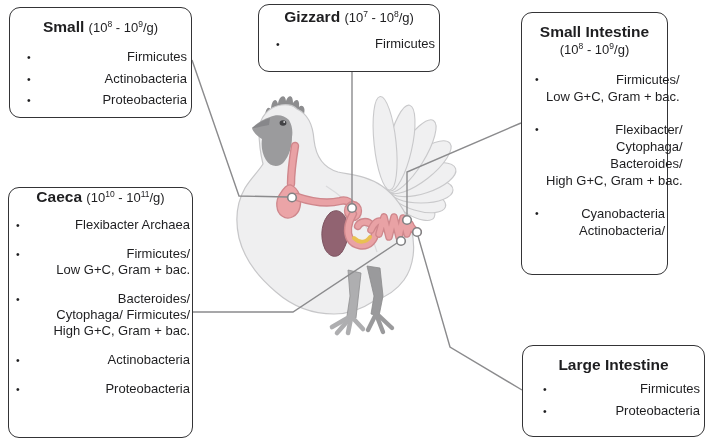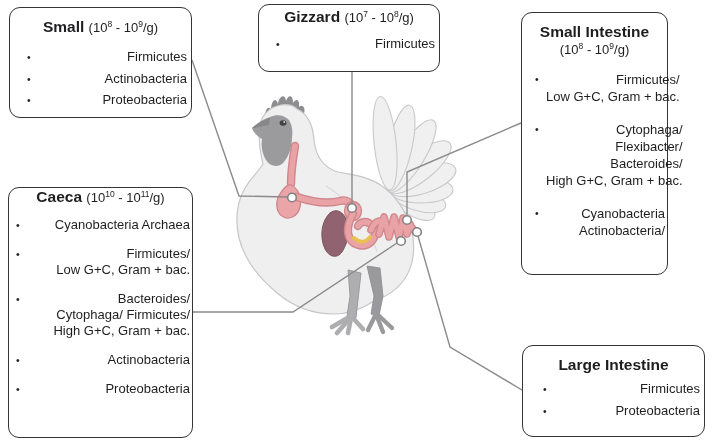--- a/index.html
+++ b/index.html
@@ -213,22 +213,22 @@
       <div class="bullet">
           <span class="dot">•</span>
           <span class="bl">
         <span class="ln">Firmicutes/</span>
         <span class="ln">Low G+C, Gram + bac.</span>
           </span>
         </div>
       <div class="bullet">
           <span class="dot">•</span>
           <span class="bl">
+        <span class="ln">Flexibacter/</span>
         <span class="ln">Cytophaga/</span>
-        <span class="ln">Flexibacter/</span>
         <span class="ln">Bacteroides/</span>
         <span class="ln">High G+C, Gram + bac.</span>
           </span>
         </div>
       <div class="bullet">
           <span class="dot">•</span>
           <span class="bl">
         <span class="ln">Cyanobacteria</span>
         <span class="ln">Actinobacteria/</span>
           </span>
@@ -240,21 +240,21 @@
     <div class="box-title">
       <span>Caeca</span>
       <span class="range">
         <span>(10</span><sup>10</sup><span> - 10</span><sup>11</sup><span>/g)</span>
       </span>
     </div>
     <div class="bullets">
       <div class="bullet">
           <span class="dot">•</span>
           <span class="bl">
-        <span class="ln">Cyanobacteria Archaea</span>
+        <span class="ln">Flexibacter Archaea</span>
           </span>
         </div>
       <div class="bullet">
           <span class="dot">•</span>
           <span class="bl">
         <span class="ln">Firmicutes/</span>
         <span class="ln">Low G+C, Gram + bac.</span>
           </span>
         </div>
       <div class="bullet">

